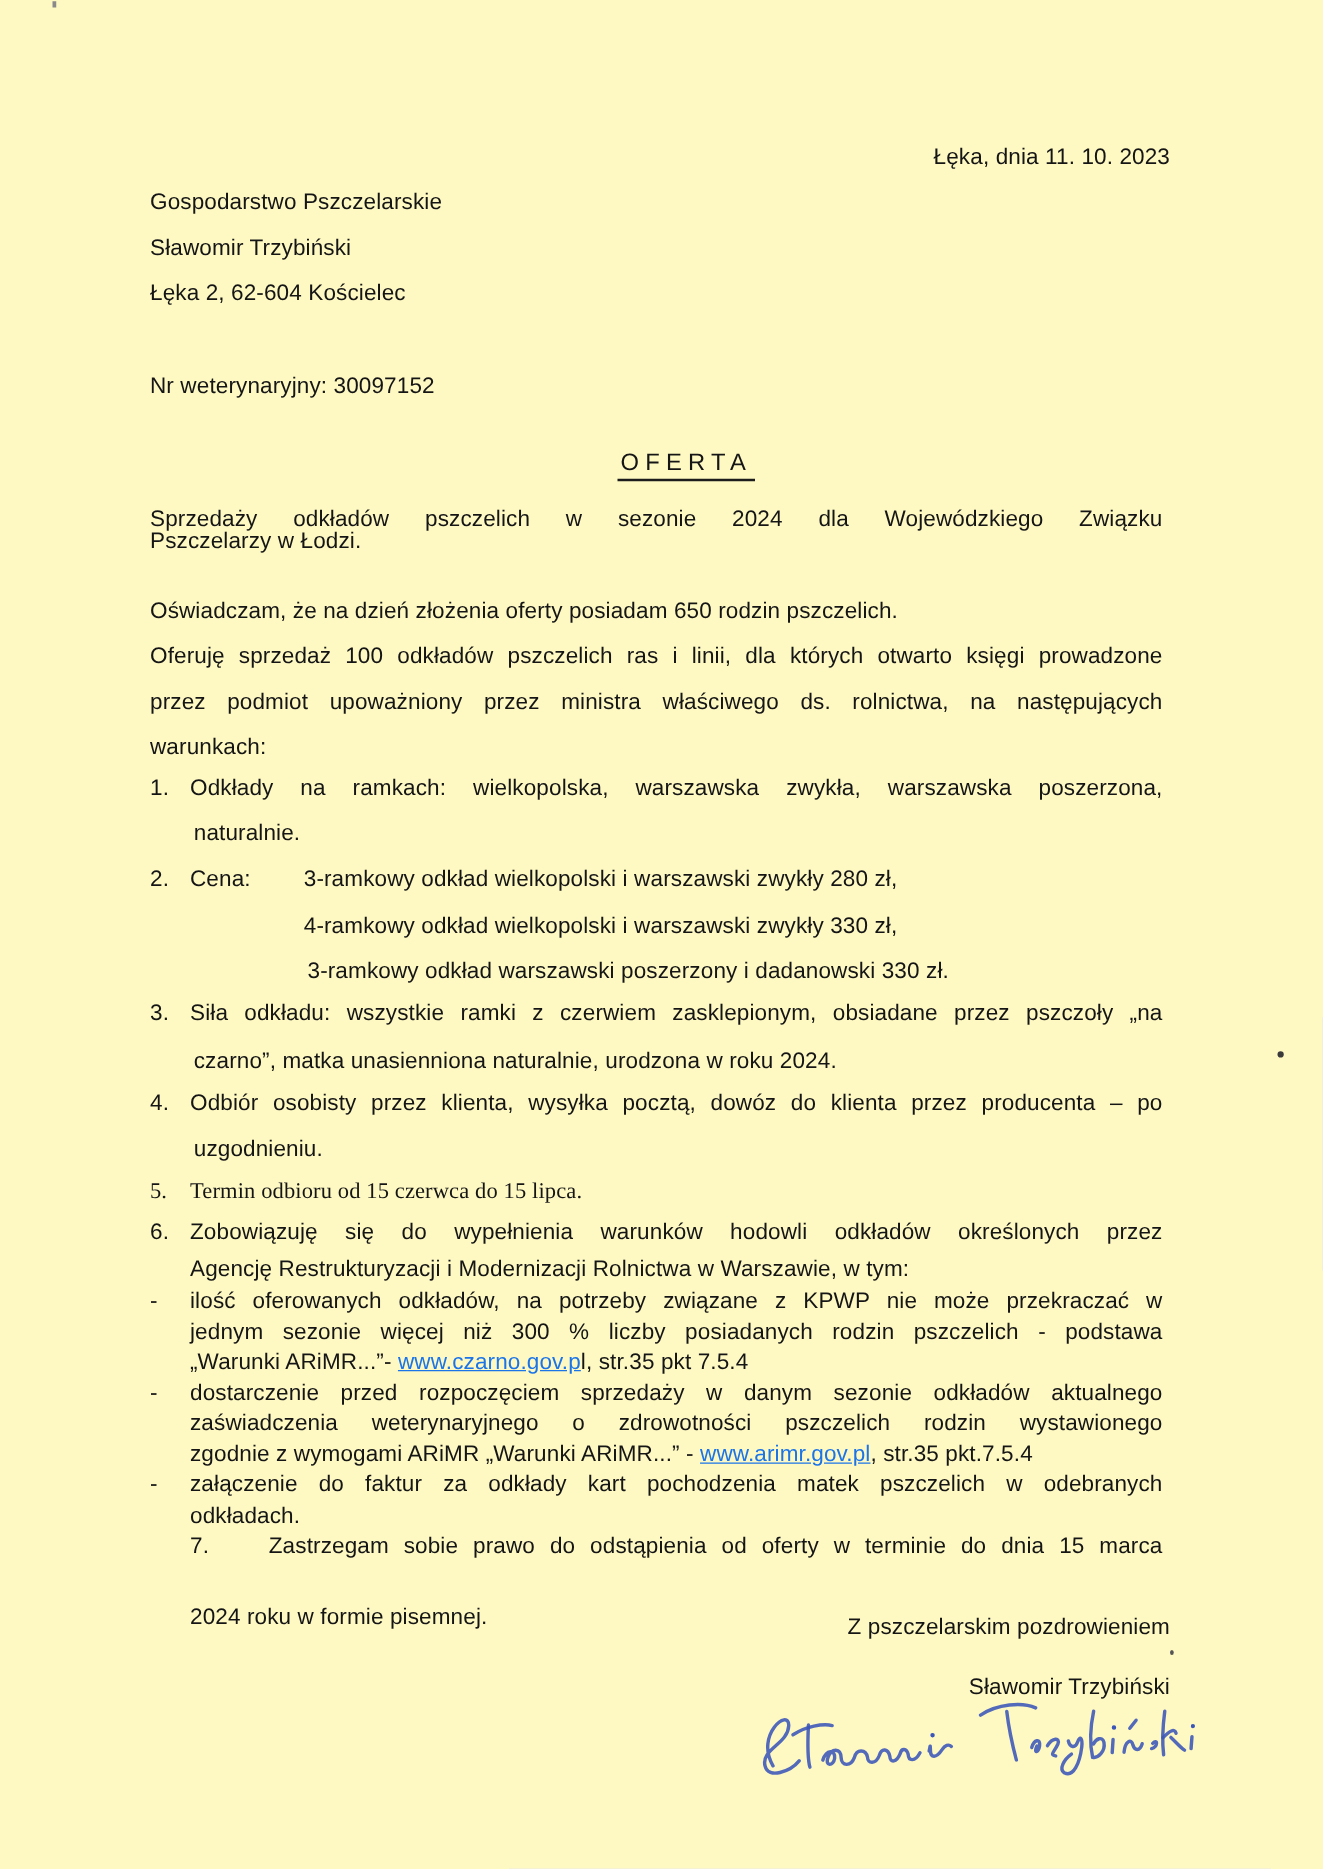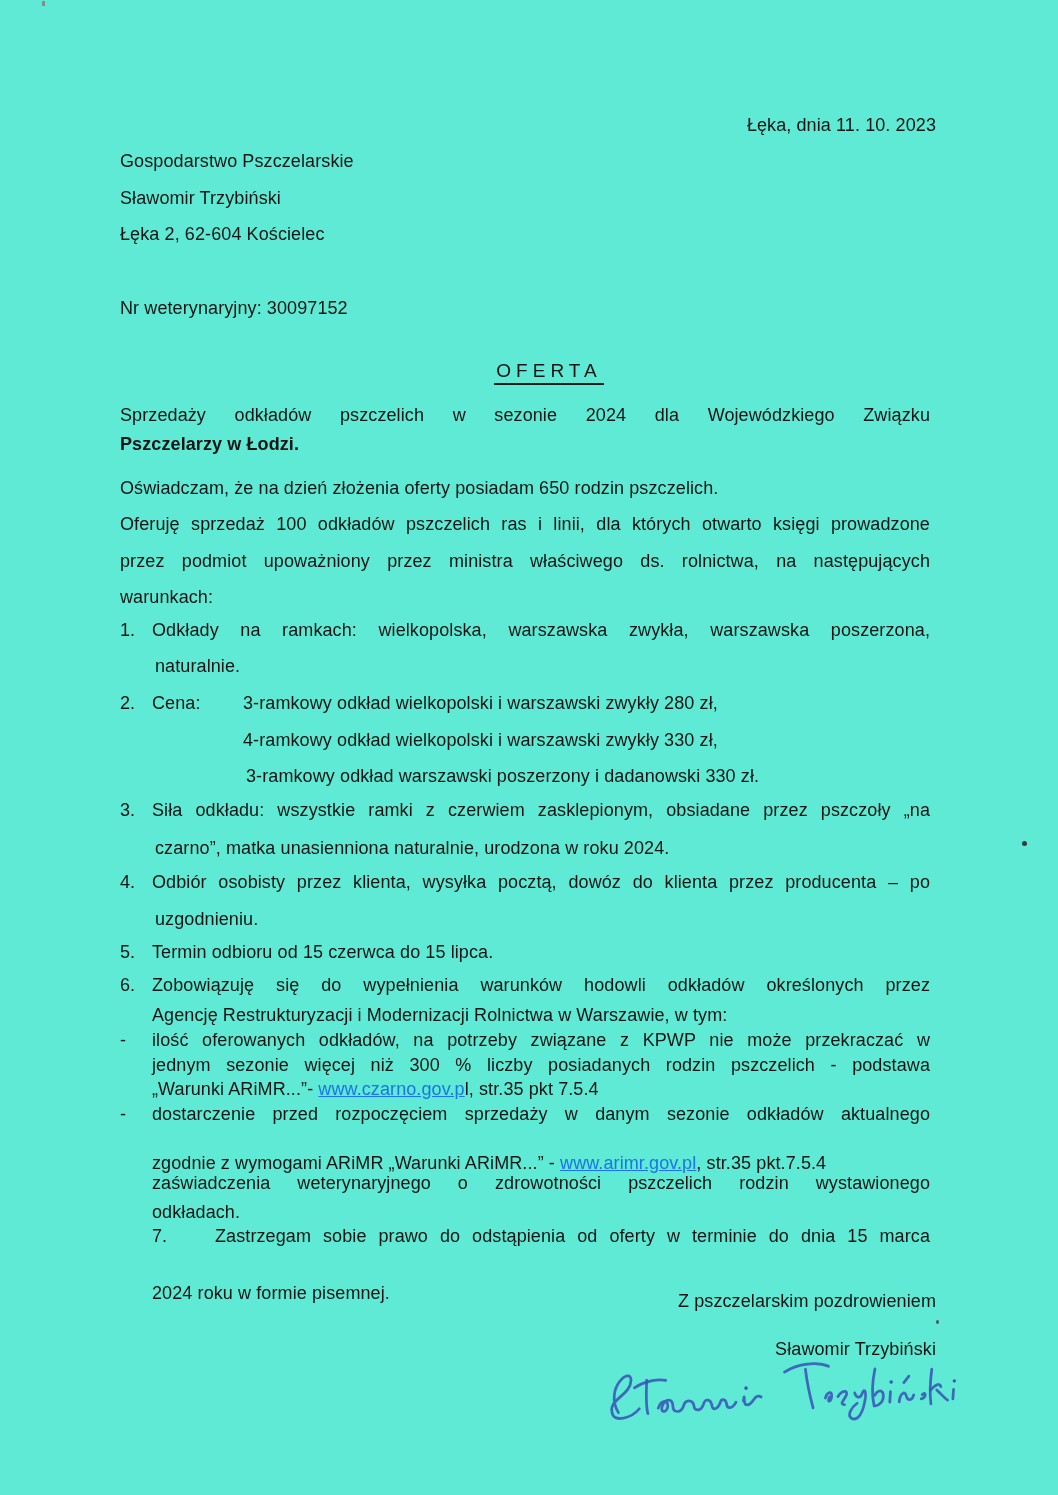--- a/index.html
+++ b/index.html
@@ -1,17 +1,17 @@
 <!DOCTYPE html>
 <html><head>
 <meta charset="utf-8">
 <style>
   html,body { margin:0; padding:0; background:#e8e8e8; }
   .page {
-    position:relative; width:1058px; height:1495px; background:#5eead4;
+    position:relative; width:1058px; height:1495px; background:#fef9c3;
     font-family:"Liberation Sans", sans-serif; font-size:18px; color:#151515;
     overflow:hidden; margin:0 auto;
   }
   .line { position:absolute; line-height:26px; letter-spacing:0.1px; }
   .nowrap { white-space:nowrap; }
   .just { text-align:justify; text-align-last:justify; }
   .w-main { left:120px; width:810px; }
   .w-cont { left:152px; width:778px; }
   .num  { display:inline-block; width:32px; }
   .dash { display:inline-block; width:32px; }
@@ -46,52 +46,53 @@
   <div class="line nowrap" style="left:120px; top:148px;">Gospodarstwo Pszczelarskie</div>
   <div class="line nowrap" style="left:120px; top:185px;">Sławomir Trzybiński</div>
   <div class="line nowrap" style="left:120px; top:221px;">Łęka 2, 62-604 Kościelec</div>
   <div class="line nowrap" style="left:120px; top:295px;">Nr weterynaryjny: 30097152</div>
 
   <div class="title" style="top:360px;">
     <span>OFERTA</span>
   </div>
 
   <div class="line w-main just" style="top:402px;">Sprzedaży odkładów pszczelich w sezonie 2024 dla Wojewódzkiego Związku</div>
-  <div class="line w-main nowrap" style="top:431px;font-weight:bold;">Pszczelarzy w Łodzi.</div>
+  <div class="line w-main nowrap" style="top:419px;">Pszczelarzy w Łodzi.</div>
   <div class="line w-main nowrap" style="top:475px;">Oświadczam, że na dzień złożenia oferty posiadam 650 rodzin pszczelich.</div>
   <div class="line w-main just" style="top:511px;">Oferuję sprzedaż 100 odkładów pszczelich ras i linii, dla których otwarto księgi prowadzone</div>
   <div class="line w-main just" style="top:548px;">przez podmiot upoważniony przez ministra właściwego ds. rolnictwa, na następujących</div>
   <div class="line w-main nowrap" style="top:584px;">warunkach:</div>
 
   <div class="line w-main just" style="top:617px;"><span class="num">1.</span><span>Odkłady na ramkach: wielkopolska, warszawska zwykła, warszawska poszerzona,</span></div>
   <div class="line w-cont nowrap" style="left:155px; top:653px;">naturalnie.</div>
 
   <div class="line w-main nowrap" style="top:690px;"><span class="num">2.</span><span class="cena-label">Cena:</span><span>3-ramkowy odkład wielkopolski i warszawski zwykły 280 zł,</span></div>
   <div class="line nowrap" style="left:243px; top:727px;">4-ramkowy odkład wielkopolski i warszawski zwykły 330 zł,</div>
   <div class="line nowrap" style="left:246px; top:763px;">3-ramkowy odkład warszawski poszerzony i dadanowski 330 zł.</div>
 
   <div class="line w-main just" style="top:797px;"><span class="num">3.</span><span>Siła odkładu: wszystkie ramki z czerwiem zasklepionym, obsiadane przez pszczoły „na</span></div>
   <div class="line w-cont nowrap" style="left:155px; top:835px;">czarno”, matka unasienniona naturalnie, urodzona w roku 2024.</div>
 
   <div class="line w-main just" style="top:869px;"><span class="num">4.</span><span>Odbiór osobisty przez klienta, wysyłka pocztą, dowóz do klienta przez producenta – po</span></div>
   <div class="line w-cont nowrap" style="left:155px; top:906px;">uzgodnieniu.</div>
 
-  <div class="line w-main nowrap" style="top:939px;"><span class="num">5.</span><span>Termin odbioru od 15 czerwca do 15 lipca.</span></div>
+  <div class="line w-main nowrap" style="top:939px;font-family:Liberation Serif, serif;"><span class="num">5.</span><span>Termin odbioru od 15 czerwca do 15 lipca.</span></div>
 
   <div class="line w-main just" style="top:973px; line-height:25px;"><span class="num">6.</span><span>Zobowiązuję się do wypełnienia warunków hodowli odkładów określonych przez</span></div>
   <div class="line w-cont nowrap" style="left:152px; top:1003px; line-height:25px;">Agencję Restrukturyzacji i Modernizacji Rolnictwa w Warszawie, w tym:</div>
 
   <div class="line w-main just" style="top:1028px; line-height:25px;"><span class="dash">-</span><span>ilość oferowanych odkładów, na potrzeby związane z KPWP nie może przekraczać w</span></div>
   <div class="line w-cont just" style="top:1053px; line-height:25px;">jednym sezonie więcej niż 300 % liczby posiadanych rodzin pszczelich - podstawa</div>
   <div class="line w-cont nowrap" style="top:1077px; line-height:25px;"><span>„Warunki ARiMR...”- </span><a class="doc-link">www.czarno.gov.p</a><span>l, str.35 pkt 7.5.4</span></div>
 
   <div class="line w-main just" style="top:1102px; line-height:25px;"><span class="dash">-</span><span>dostarczenie przed rozpoczęciem sprzedaży w danym sezonie odkładów aktualnego</span></div>
-  <div class="line w-cont just" style="top:1126px; line-height:25px;margin-top:45px;">zaświadczenia weterynaryjnego o zdrowotności pszczelich rodzin wystawionego</div>
+  <div class="line w-cont just" style="top:1126px; line-height:25px;">zaświadczenia weterynaryjnego o zdrowotności pszczelich rodzin wystawionego</div>
   <div class="line w-cont nowrap" style="top:1151px; line-height:25px;"><span>zgodnie z wymogami ARiMR „Warunki ARiMR...” - </span><a class="doc-link">www.arimr.gov.pl</a><span>, str.35 pkt.7.5.4</span></div>
 
+  <div class="line w-main just" style="top:1175px; line-height:25px;"><span class="dash">-</span><span>załączenie do faktur za odkłady kart pochodzenia matek pszczelich w odebranych</span></div>
   <div class="line w-cont nowrap" style="top:1200px; line-height:25px;">odkładach.</div>
 
   <div class="line w-cont just" style="top:1224px; line-height:25px;"><span class="num7">7.</span><span>Zastrzegam sobie prawo do odstąpienia od oferty w terminie do dnia 15 marca</span></div>
   <div class="line w-cont nowrap" style="top:1249px; line-height:25px;margin-top:32px;">2024 roku w formie pisemnej.</div>
 
   <div class="line right-block nowrap" style="top:1288px;">Z pszczelarskim pozdrowieniem</div>
   <div class="line right-block nowrap" style="top:1336px;">Sławomir Trzybiński</div>
 
   <div class="signature">
     <svg width="360" height="100" viewBox="0 0 340 95">

